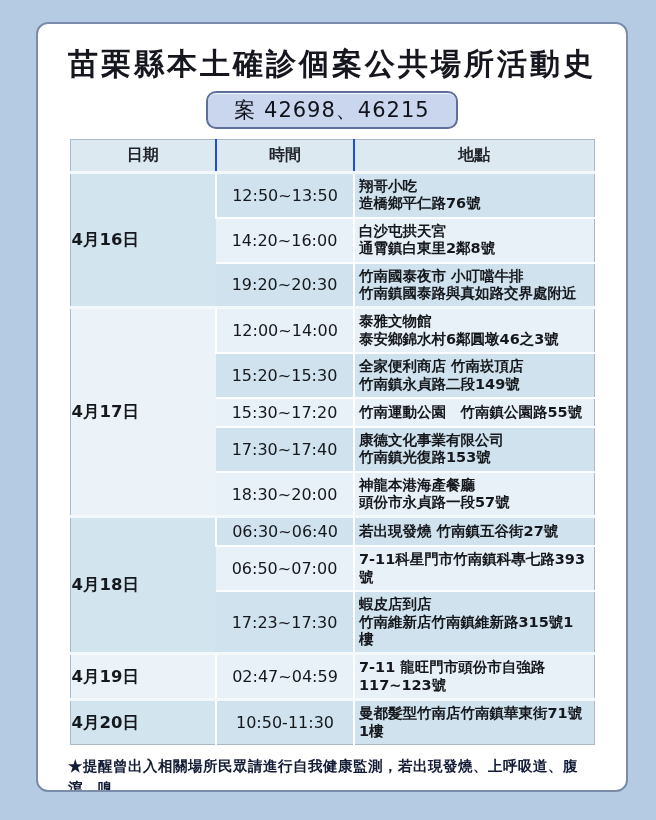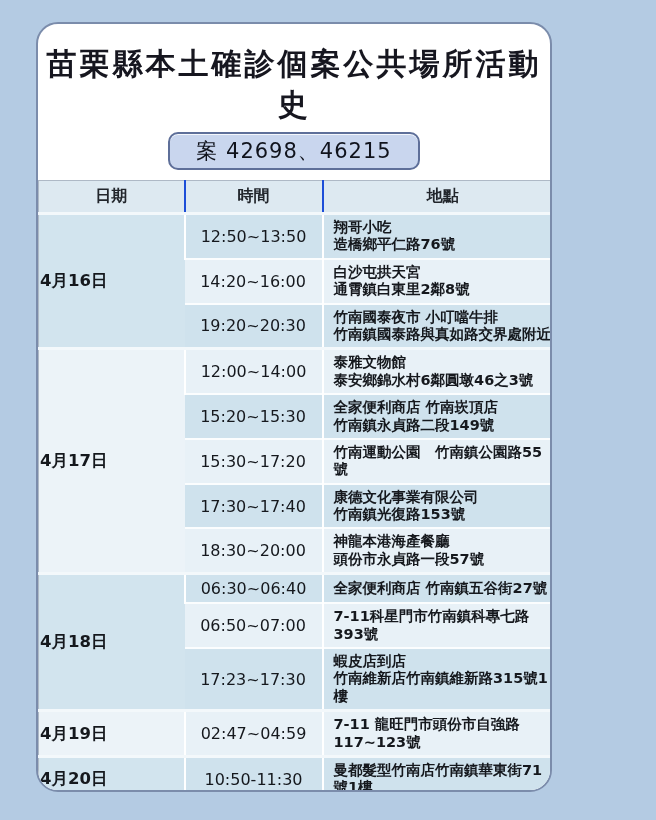--- a/index.html
+++ b/index.html
@@ -2,23 +2,23 @@
 <html><head>
 <meta charset="utf-8">
 <style>
   html,body{margin:0;padding:0;}
   body{
     width:656px;height:820px;position:relative;overflow:hidden;
     background:#b4cbe3;
     font-family:"DejaVu Sans","Liberation Sans",sans-serif;
   }
   .card{
-    position:absolute;left:36px;top:22px;width:516px;height:770px;
+    position:absolute;left:36px;top:22px;width:592px;height:770px;
     box-sizing:border-box;background:#ffffff;
-    border:2px solid #7b8cab;border-radius:22px;
+    border:2px solid #7b8cab;border-radius:12px;
     overflow:hidden;
   }
   .title{
     margin-top:20px;text-align:center;
     font-family:"DejaVu Serif","Liberation Serif",serif;
     font-weight:bold;font-size:30px;letter-spacing:3px;color:#16161f;
   }
   .badge-wrap{text-align:center;margin-top:6px;}
   .badge{
     display:inline-block;background:#c9d6ee;border:2px solid #5e6f99;
@@ -41,21 +41,21 @@
   .case-table td{
     vertical-align:middle;border-left:2px solid #ffffff;
     border-top:2px solid #fbfdfe;color:#15181d;
   }
   .case-table td:first-child{border-left:none;}
   .case-table tr.group-start td{border-top:3px solid #f3f8fb;}
   .date-cell{text-align:left;font-size:16.5px;font-weight:bold;}
   .time-cell{text-align:center;font-size:16px;padding:4px 2px;}
   .place-cell{
     font-size:14.5px;font-weight:bold;line-height:1.2;
-    padding:4px 6px 4px 10px;
+    padding:4px 6px 4px 4px;
   }
   .shade-a td{background:#cfe2ed;}
   .shade-b td{background:#e8f1f7;}
   td.date-dark{background:#d2e4ee !important;}
   td.date-light{background:#ecf3f8 !important;}
   .notes{
     margin:10px 26px 0 30px;
     font-family:"DejaVu Serif","Liberation Serif",serif;
     font-size:14.5px;font-weight:bold;color:#131c36;
     line-height:1.5;letter-spacing:.5px;
@@ -143,21 +143,21 @@
         <td class="place-cell">
           <div>神龍本港海產餐廳</div>
           <div>頭份市永貞路一段57號</div>
         </td>
       </tr>
 
       <tr class="shade-a group-start">
         <td class="date-cell date-dark" rowspan="3">4月18日</td>
         <td class="time-cell">06:30~06:40</td>
         <td class="place-cell">
-          <div>全家便利商店 竹南鎮五谷街27號</div>
+          <div>若出現發燒 竹南鎮五谷街27號</div>
         </td>
       </tr>
       <tr class="shade-b">
         <td class="time-cell">06:50~07:00</td>
         <td class="place-cell">
           <div>7-11科星門市竹南鎮科專七路393號</div>
         </td>
       </tr>
       <tr class="shade-a">
         <td class="time-cell">17:23~17:30</td>

